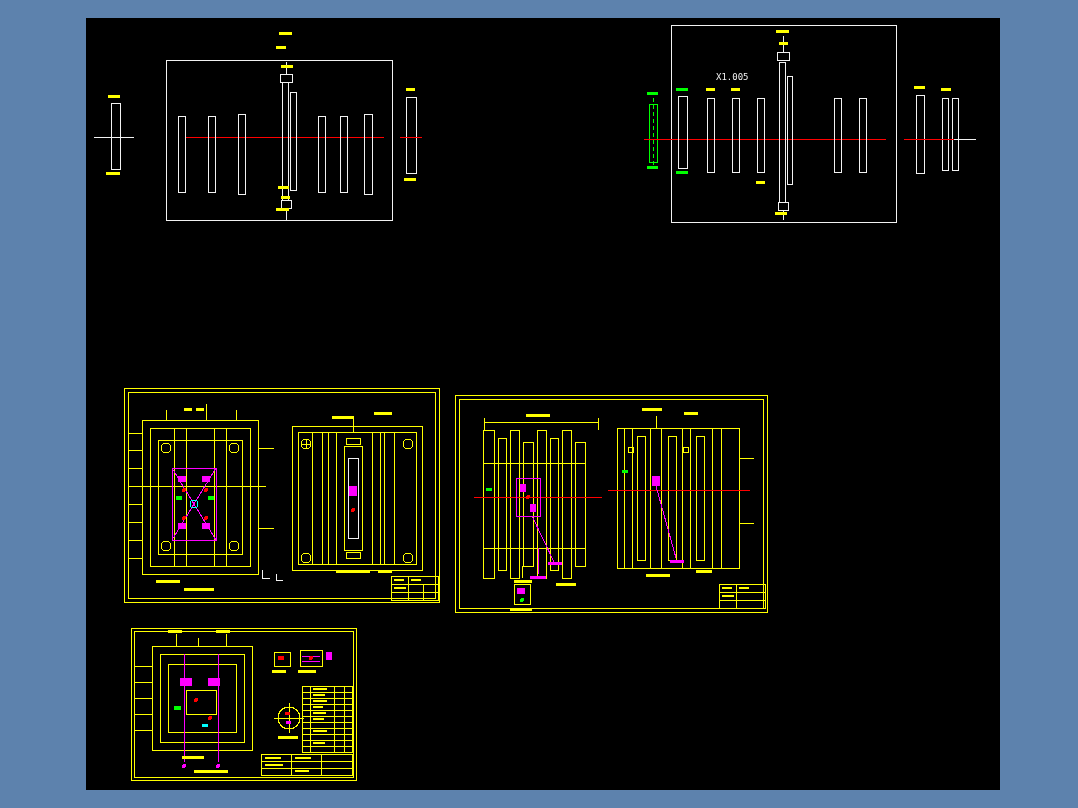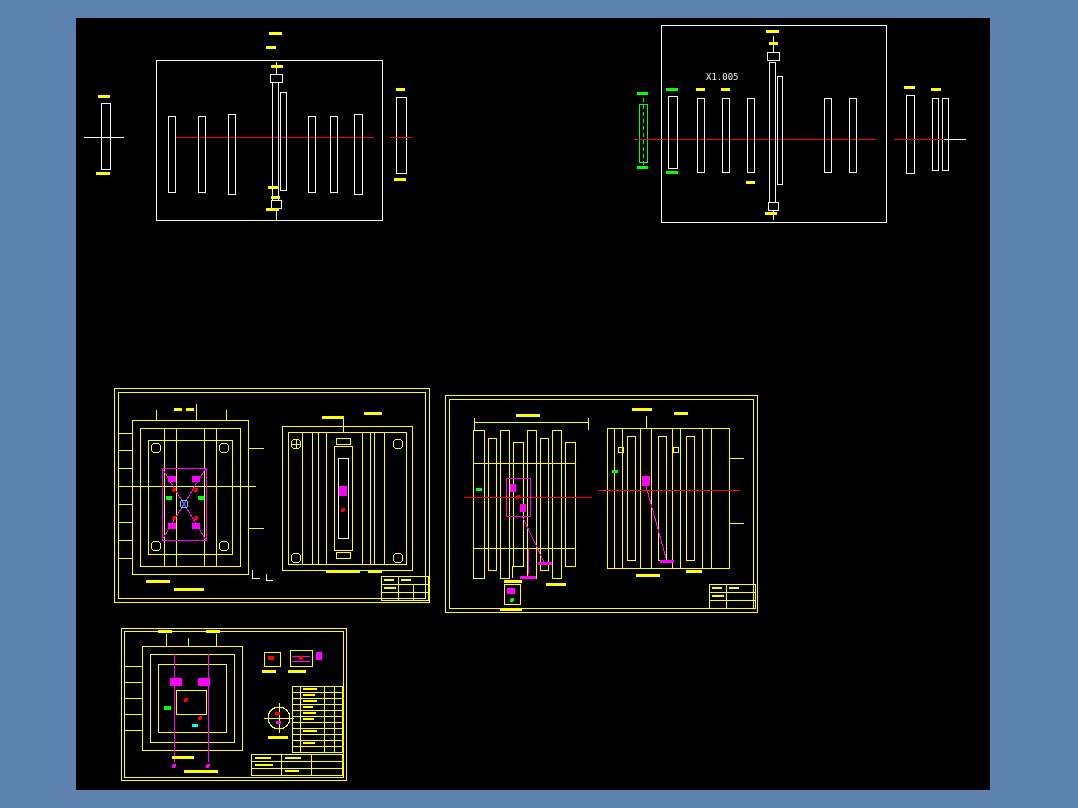--- a/index.html
+++ b/index.html
@@ -2,21 +2,21 @@
 <html style="--frame: #5d82ad; --canvas: #000000; --white: #f2f2f2; --yellow: #ffff00; --red: #ff0000; --magenta: #ff00ff; --green: #00ff00; --cyan: #00ffff;"><head>
 <meta charset="utf-8">
 <style>
   :root{
     --frame:#5d82ad; --canvas:#000000; --white:#f2f2f2; --yellow:#ffff00;
     --red:#ff0000; --magenta:#ff00ff; --green:#00ff00; --cyan:#00ffff;
   }
   html,body{margin:0;padding:0;}
   body{width:1078px;height:808px;background:var(--frame,#5d82ad);position:relative;overflow:hidden;
        font-family:"DejaVu Sans Mono","Liberation Mono",monospace;}
-  #canvas{position:absolute;left:76px;top:18px;width:914px;height:772px;background:var(--canvas,#000);}
+  #canvas{position:absolute;left:86px;top:18px;width:914px;height:772px;background:var(--canvas,#000);}
   svg{display:block;}
   svg *{vector-effect:non-scaling-stroke;}
   .sw{stroke:var(--white);fill:none;stroke-width:1;}
   .sy{stroke:var(--yellow);fill:none;stroke-width:1;}
   .sr{stroke:var(--red);fill:none;stroke-width:1;}
   .sm{stroke:var(--magenta);fill:none;stroke-width:1;}
   .sg{stroke:var(--green);fill:none;stroke-width:1;}
   .sc{stroke:var(--cyan);fill:none;stroke-width:1;}
   .fy{fill:var(--yellow);stroke:none;}
   .fm{fill:var(--magenta);stroke:none;}

